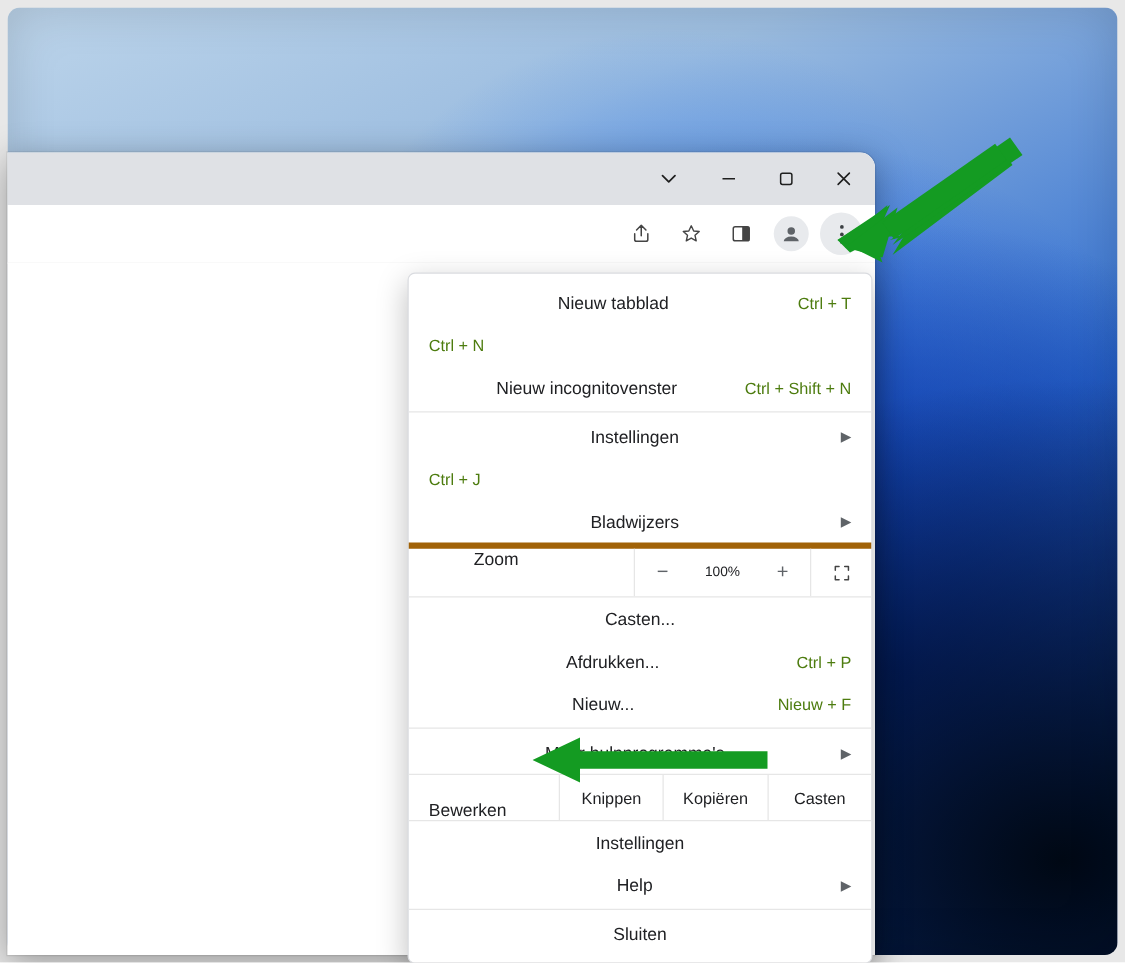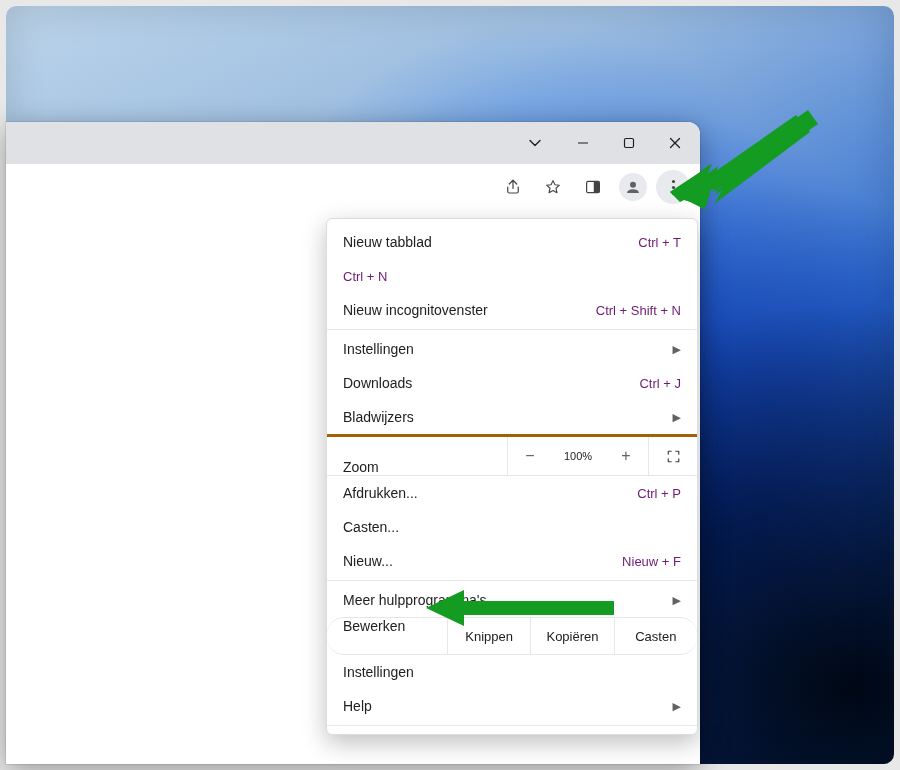--- a/index.html
+++ b/index.html
@@ -27,32 +27,32 @@
   .tool-btn{width:34px;height:34px;border-radius:50%;display:flex;align-items:center;justify-content:center;color:#444;}
   .tool-btn svg,.win-btn svg,.caret-btn svg{display:block}
   .profile-circle{width:28px;height:28px;border-radius:50%;background:#e8eaed;display:flex;align-items:center;justify-content:center;}
   .kebab{width:34px;height:34px;border-radius:50%;background:#e8eaed;display:flex;flex-direction:column;align-items:center;justify-content:center;gap:3px;}
   .kebab span{width:3px;height:3px;border-radius:50%;background:#3c4043;}
   .content{position:absolute;left:0;right:0;top:88px;bottom:0;background:#fff;}
 
   
   .menu{position:absolute;left:326px;top:218px;width:370px;background:#ffffff;border:1px solid #dadce0;border-radius:6px;
     box-shadow:0 8px 24px rgba(0,0,0,.25);font-size:14px;color:#202124;}
-  .row{display:flex;align-items:center;height:34px;padding:0 16px;}
+  .row{display:flex;align-items:center;height:34px;padding:0 16px;text-align:center;}
   .row .label{flex:1;}
-  .row .shortcut{color:#701a75;font-size:13px;}
+  .row .shortcut{color:#4d7c0f;font-size:13px;}
   .row .arrow{color:#5f6368;font-size:11px;margin-left:auto;}
   .sep{height:1px;background:#e6e6e6;margin:2px 0;}
-  .zoom-row{display:flex;align-items:flex-end;height:38px;border-top:3px solid #a16207;border-bottom:1px solid #e6e6e6;}
+  .zoom-row{display:flex;align-items:flex-start;height:38px;border-top:5px solid #a16207;border-bottom:1px solid #e6e6e6;padding-left:36px;}
   .zoom-row .zlabel{flex:1;padding-left:16px;}
   .zoom-ctrl{display:flex;align-items:center;border-left:1px solid #e6e6e6;height:100%;}
   .zoom-ctrl .zb{width:44px;height:100%;display:flex;align-items:center;justify-content:center;font-size:16px;color:#5f6368;}
   .zoom-ctrl .zv{width:52px;text-align:center;color:#202124;font-size:11px;}
   .zoom-ctrl .full{width:48px;border-left:1px solid #e6e6e6;height:100%;display:flex;align-items:center;justify-content:center;}
-  .edit-row{display:flex;align-items:flex-start;height:36px;border-top:1px solid #e6e6e6;border-bottom:1px solid #e6e6e6;border-radius:17px;}
+  .edit-row{display:flex;align-items:flex-end;height:36px;border-top:1px solid #e6e6e6;border-bottom:1px solid #e6e6e6;}
   .edit-row .elabel{padding:0 16px; width:88px;}
   .edit-row .ebtn{flex:1;height:100%;display:flex;align-items:center;justify-content:center;border-left:1px solid #e6e6e6;font-size:13px;color:#202124;}
   .menu .group-top{padding-top:6px;}
   .menu .group-bot{padding-bottom:6px;}
 
   
   .arrow-svg{position:absolute;pointer-events:none;}
 </style>
 </head>
 <body>
@@ -131,21 +131,20 @@
     <div class="row">
       <span class="label">Nieuw incognitovenster</span>
       <span class="shortcut">Ctrl + Shift + N</span>
     </div>
     <div class="sep"></div>
     <div class="row">
       <span class="label">Instellingen</span>
       <span class="arrow">▶</span>
     </div>
     <div class="row">
-      <span class="label">Downloads</span>
       <span class="shortcut">Ctrl + J</span>
     </div>
     <div class="row">
       <span class="label">Bladwijzers</span>
       <span class="arrow">▶</span>
     </div>
 
     <div class="zoom-row">
       <span class="zlabel">Zoom</span>
       <div class="zoom-ctrl">
@@ -154,25 +153,25 @@
         <div class="zb">+</div>
         <div class="full">
           <svg width="15" height="15" viewBox="0 0 20 20">
             <path d="M3 7 V3 H7 M13 3 H17 V7 M17 13 V17 H13 M7 17 H3 V13" stroke="#444" stroke-width="1.6" fill="none" stroke-linecap="round" stroke-linejoin="round"></path>
           </svg>
         </div>
       </div>
     </div>
 
     <div class="row">
+      <span class="label">Casten...</span>
+    </div>
+    <div class="row">
       <span class="label">Afdrukken...</span>
       <span class="shortcut">Ctrl + P</span>
-    </div>
-    <div class="row">
-      <span class="label">Casten...</span>
     </div>
     <div class="row">
       <span class="label">Nieuw...</span>
       <span class="shortcut">Nieuw + F</span>
     </div>
     <div class="sep"></div>
     <div class="row">
       <span class="label">Meer hulpprogramma's</span>
       <span class="arrow">▶</span>
     </div>
@@ -191,20 +190,23 @@
     </div>
 
     <div class="row">
       <span class="label">Instellingen</span>
     </div>
     <div class="row">
       <span class="label">Help</span>
       <span class="arrow">▶</span>
     </div>
     <div class="sep"></div>
+    <div class="row">
+      <span class="label">Sluiten</span>
+    </div>
     <div class="group-bot"></div>
   </div>
 
   <svg class="arrow-svg" style="left:670px;top:96px;" width="150" height="120">
     <defs></defs>
     <g fill="#149b22">
       <polygon points="6,96 40,68 34,84 120,28 128,40 42,96 58,92"></polygon>
       <polygon points="4,98 36,114 30,98"></polygon>
     </g>
     <g fill="#149b22">

